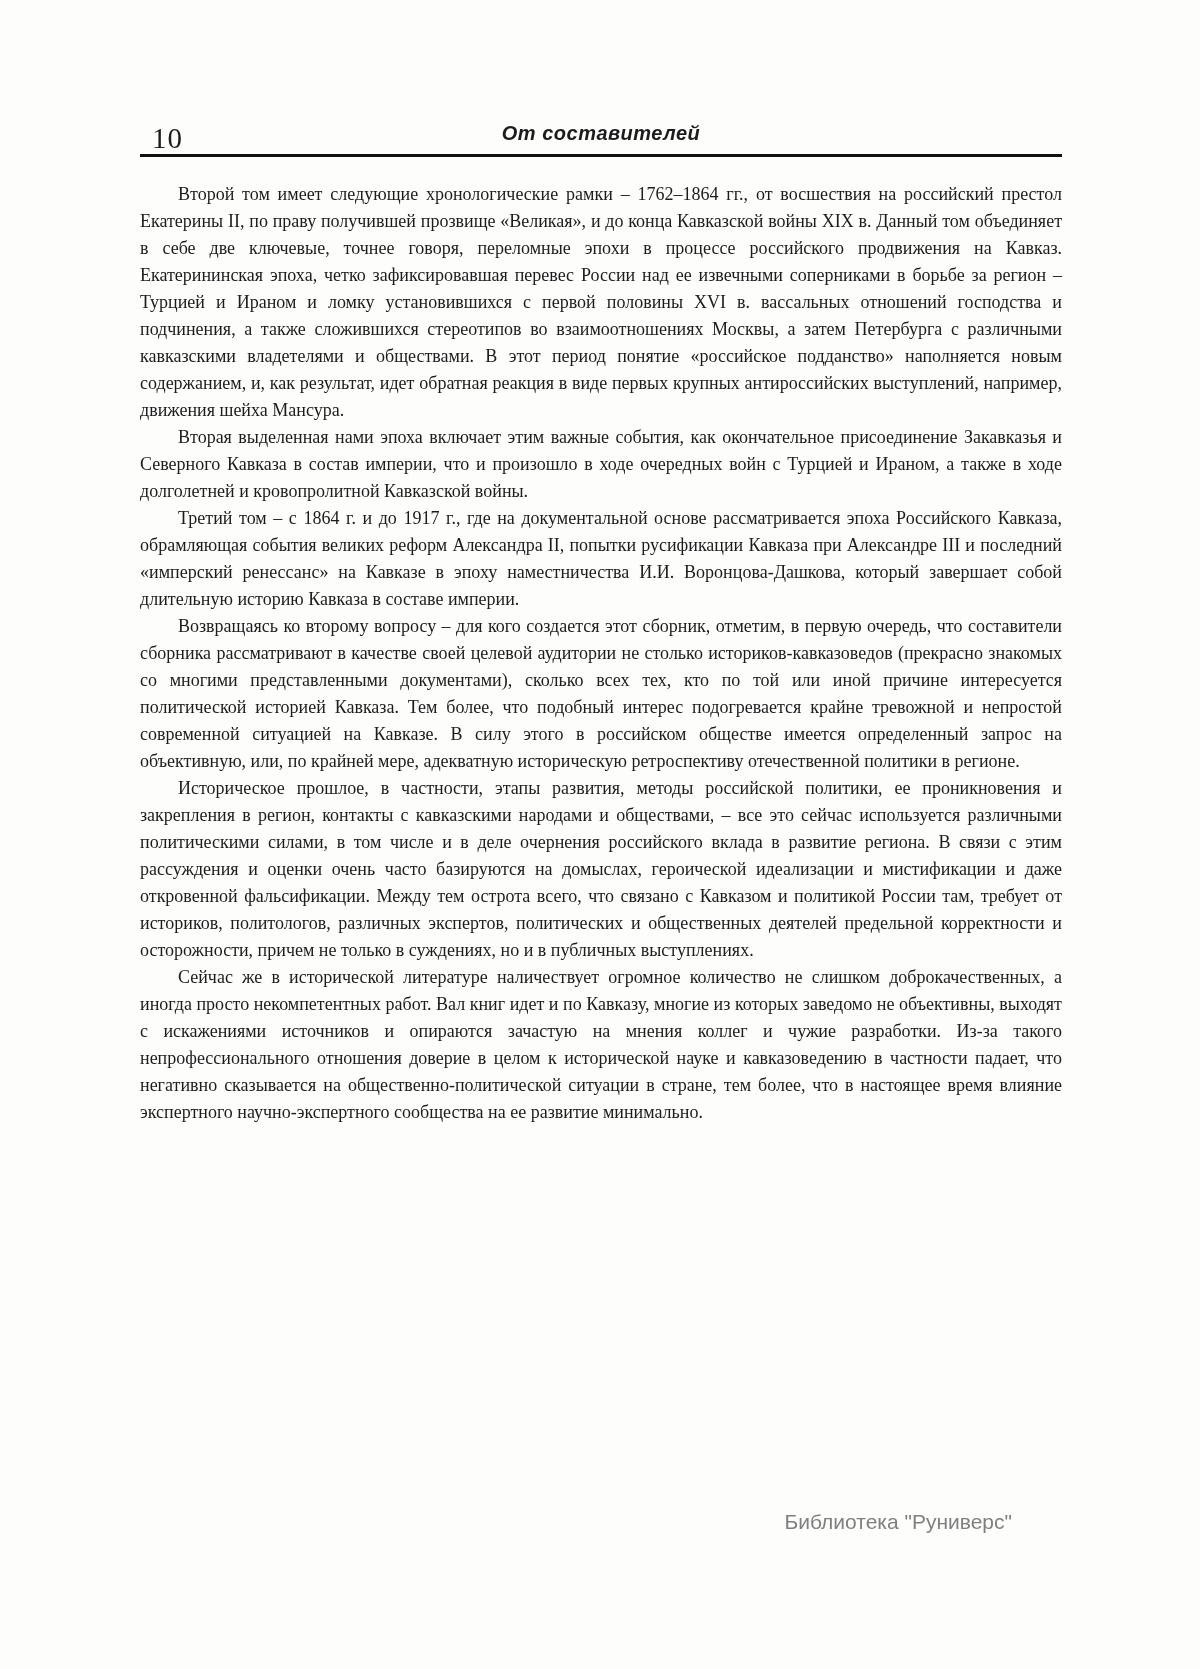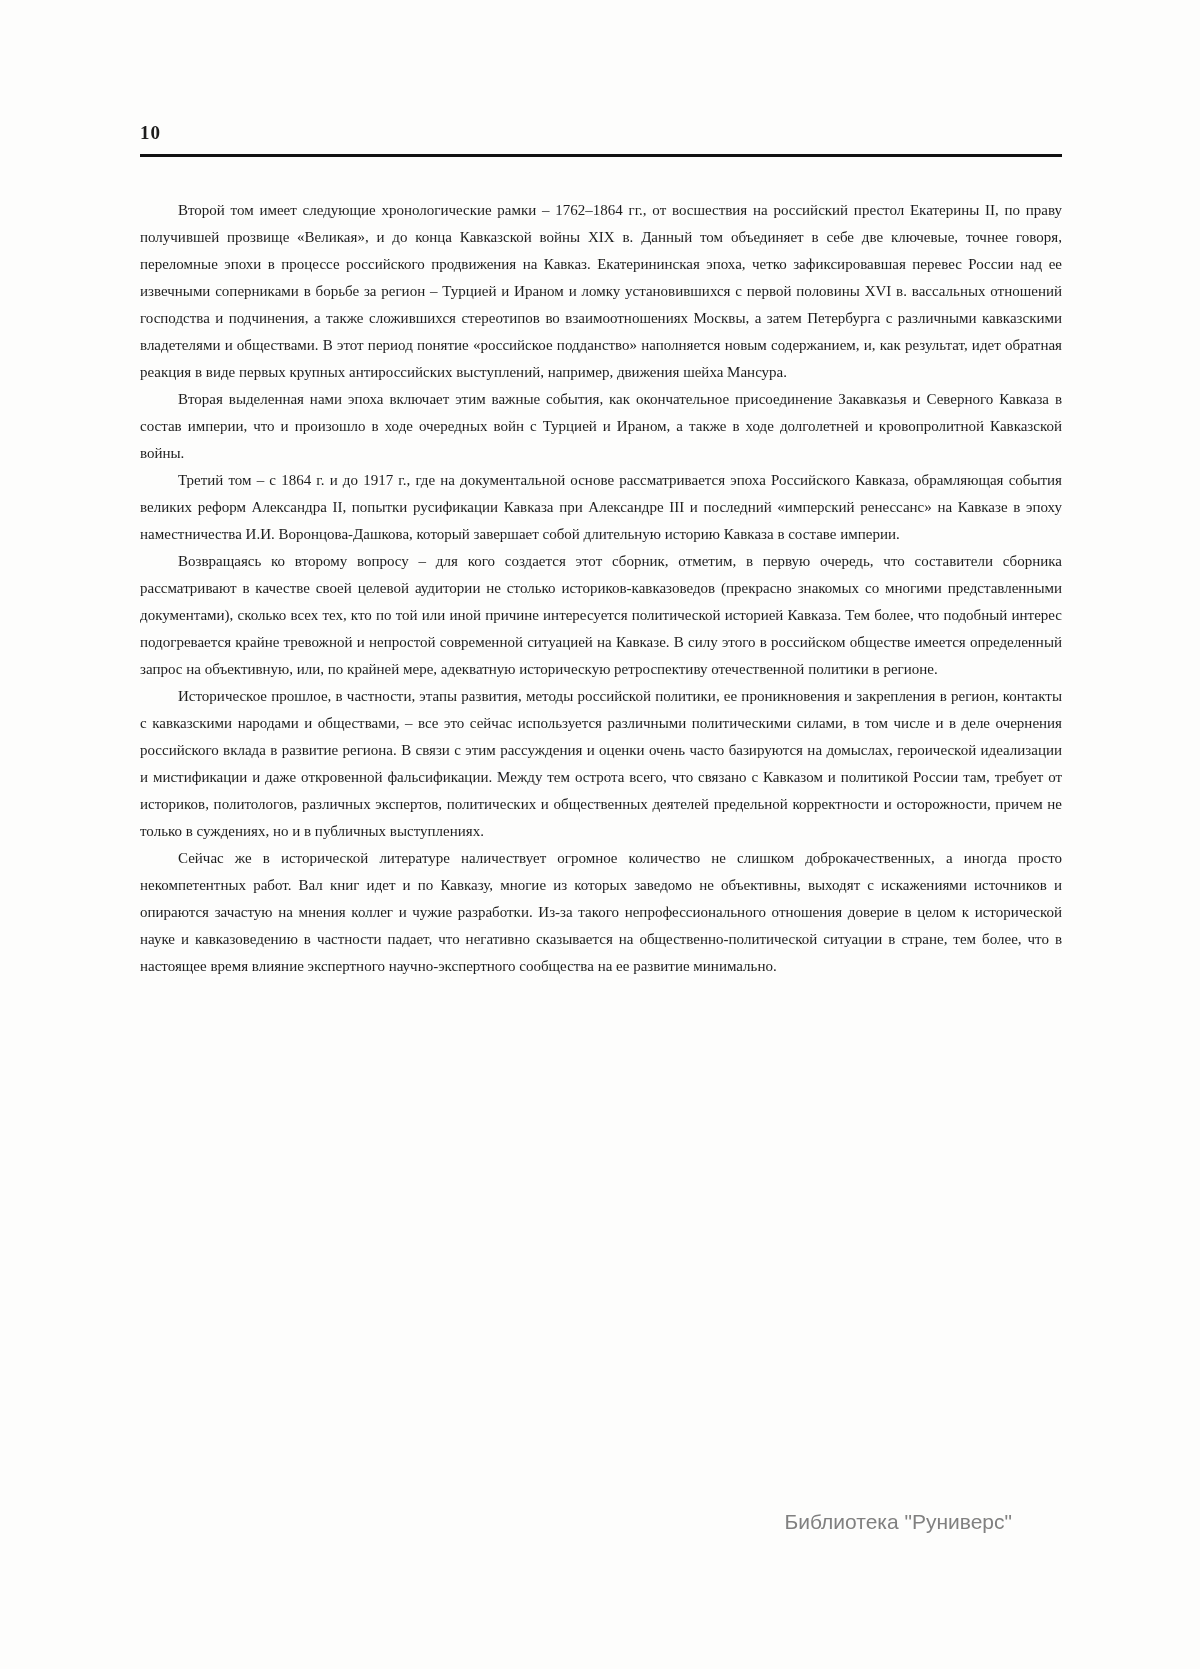--- a/index.html
+++ b/index.html
@@ -23,43 +23,43 @@
     left: 140px;
     width: 922px;
     top: 122px;
   }
   .page-header {
     position: relative;
     height: 28px;
   }
   .page-number {
     position: absolute;
-    left: 0;
+    left: 12px;
     top: 0;
-    font-size: 19px;
-    font-weight: bold;
+    font-size: 29px;
+    font-weight: normal;
     letter-spacing: 1px;
   }
   .header-title {
     display: block;
     text-align: center;
     font-family: "Liberation Sans", "DejaVu Sans", sans-serif;
     font-size: 20px;
     font-weight: bold;
     font-style: italic;
     letter-spacing: 0.5px;
   }
   .header-rule {
     border: none;
     border-top: 3px solid #111;
     margin: 4px 0 0 0;
   }
   .body-text {
-    margin-top: 40px;
-    font-size: 15px;
+    margin-top: 24px;
+    font-size: 18px;
     line-height: 27px;
     text-align: justify;
   }
   .body-text p {
     margin: 0;
     text-indent: 38px;
   }
   .page-footer {
     position: absolute;
     right: 188px;
@@ -71,20 +71,21 @@
 </style>
 </head>
 <body>
 
 <div class="page">
 
   <div class="text-block">
 
     <header class="page-header">
       <span class="page-number">10</span>
+      <span class="header-title">От составителей</span>
     </header>
 
     <hr class="header-rule">
 
     <main class="body-text">
       <p>Второй том имеет следующие хронологические рамки – 1762–1864 гг., от восшествия на российский престол Екатерины II, по праву получившей прозвище «Великая», и до конца Кавказской войны XIX в. Данный том объединяет в себе две ключевые, точнее говоря, переломные эпохи в процессе российского продвижения на Кавказ. Екатерининская эпоха, четко зафиксировавшая перевес России над ее извечными соперниками в борьбе за регион – Турцией и Ираном и ломку установившихся с первой половины XVI в. вассальных отношений господства и подчинения, а также сложившихся стереотипов во взаимоотношениях Москвы, а затем Петербурга с различными кавказскими владетелями и обществами. В этот период понятие «российское подданство» наполняется новым содержанием, и, как результат, идет обратная реакция в виде первых крупных антироссийских выступлений, например, движения шейха Мансура.</p>
       <p>Вторая выделенная нами эпоха включает этим важные события, как окончательное присоединение Закавказья и Северного Кавказа в состав империи, что и произошло в ходе очередных войн с Турцией и Ираном, а также в ходе долголетней и кровопролитной Кавказской войны.</p>
       <p>Третий том – с 1864 г. и до 1917 г., где на документальной основе рассматривается эпоха Российского Кавказа, обрамляющая события великих реформ Александра II, попытки русификации Кавказа при Александре III и последний «имперский ренессанс» на Кавказе в эпоху наместничества И.И. Воронцова-Дашкова, который завершает собой длительную историю Кавказа в составе империи.</p>
       <p>Возвращаясь ко второму вопросу – для кого создается этот сборник, отметим, в первую очередь, что составители сборника рассматривают в качестве своей целевой аудитории не столько историков-кавказоведов (прекрасно знакомых со многими представленными документами), сколько всех тех, кто по той или иной причине интересуется политической историей Кавказа. Тем более, что подобный интерес подогревается крайне тревожной и непростой современной ситуацией на Кавказе. В силу этого в российском обществе имеется определенный запрос на объективную, или, по крайней мере, адекватную историческую ретроспективу отечественной политики в регионе.</p>
       <p>Историческое прошлое, в частности, этапы развития, методы российской политики, ее проникновения и закрепления в регион, контакты с кавказскими народами и обществами, – все это сейчас используется различными политическими силами, в том числе и в деле очернения российского вклада в развитие региона. В связи с этим рассуждения и оценки очень часто базируются на домыслах, героической идеализации и мистификации и даже откровенной фальсификации. Между тем острота всего, что связано с Кавказом и политикой России там, требует от историков, политологов, различных экспертов, политических и общественных деятелей предельной корректности и осторожности, причем не только в суждениях, но и в публичных выступлениях.</p>

